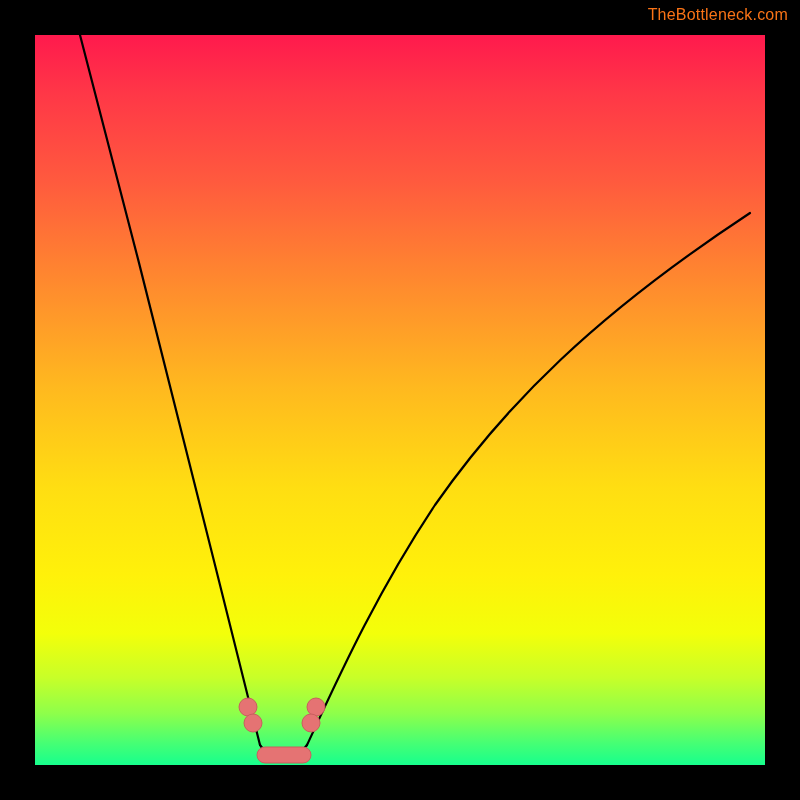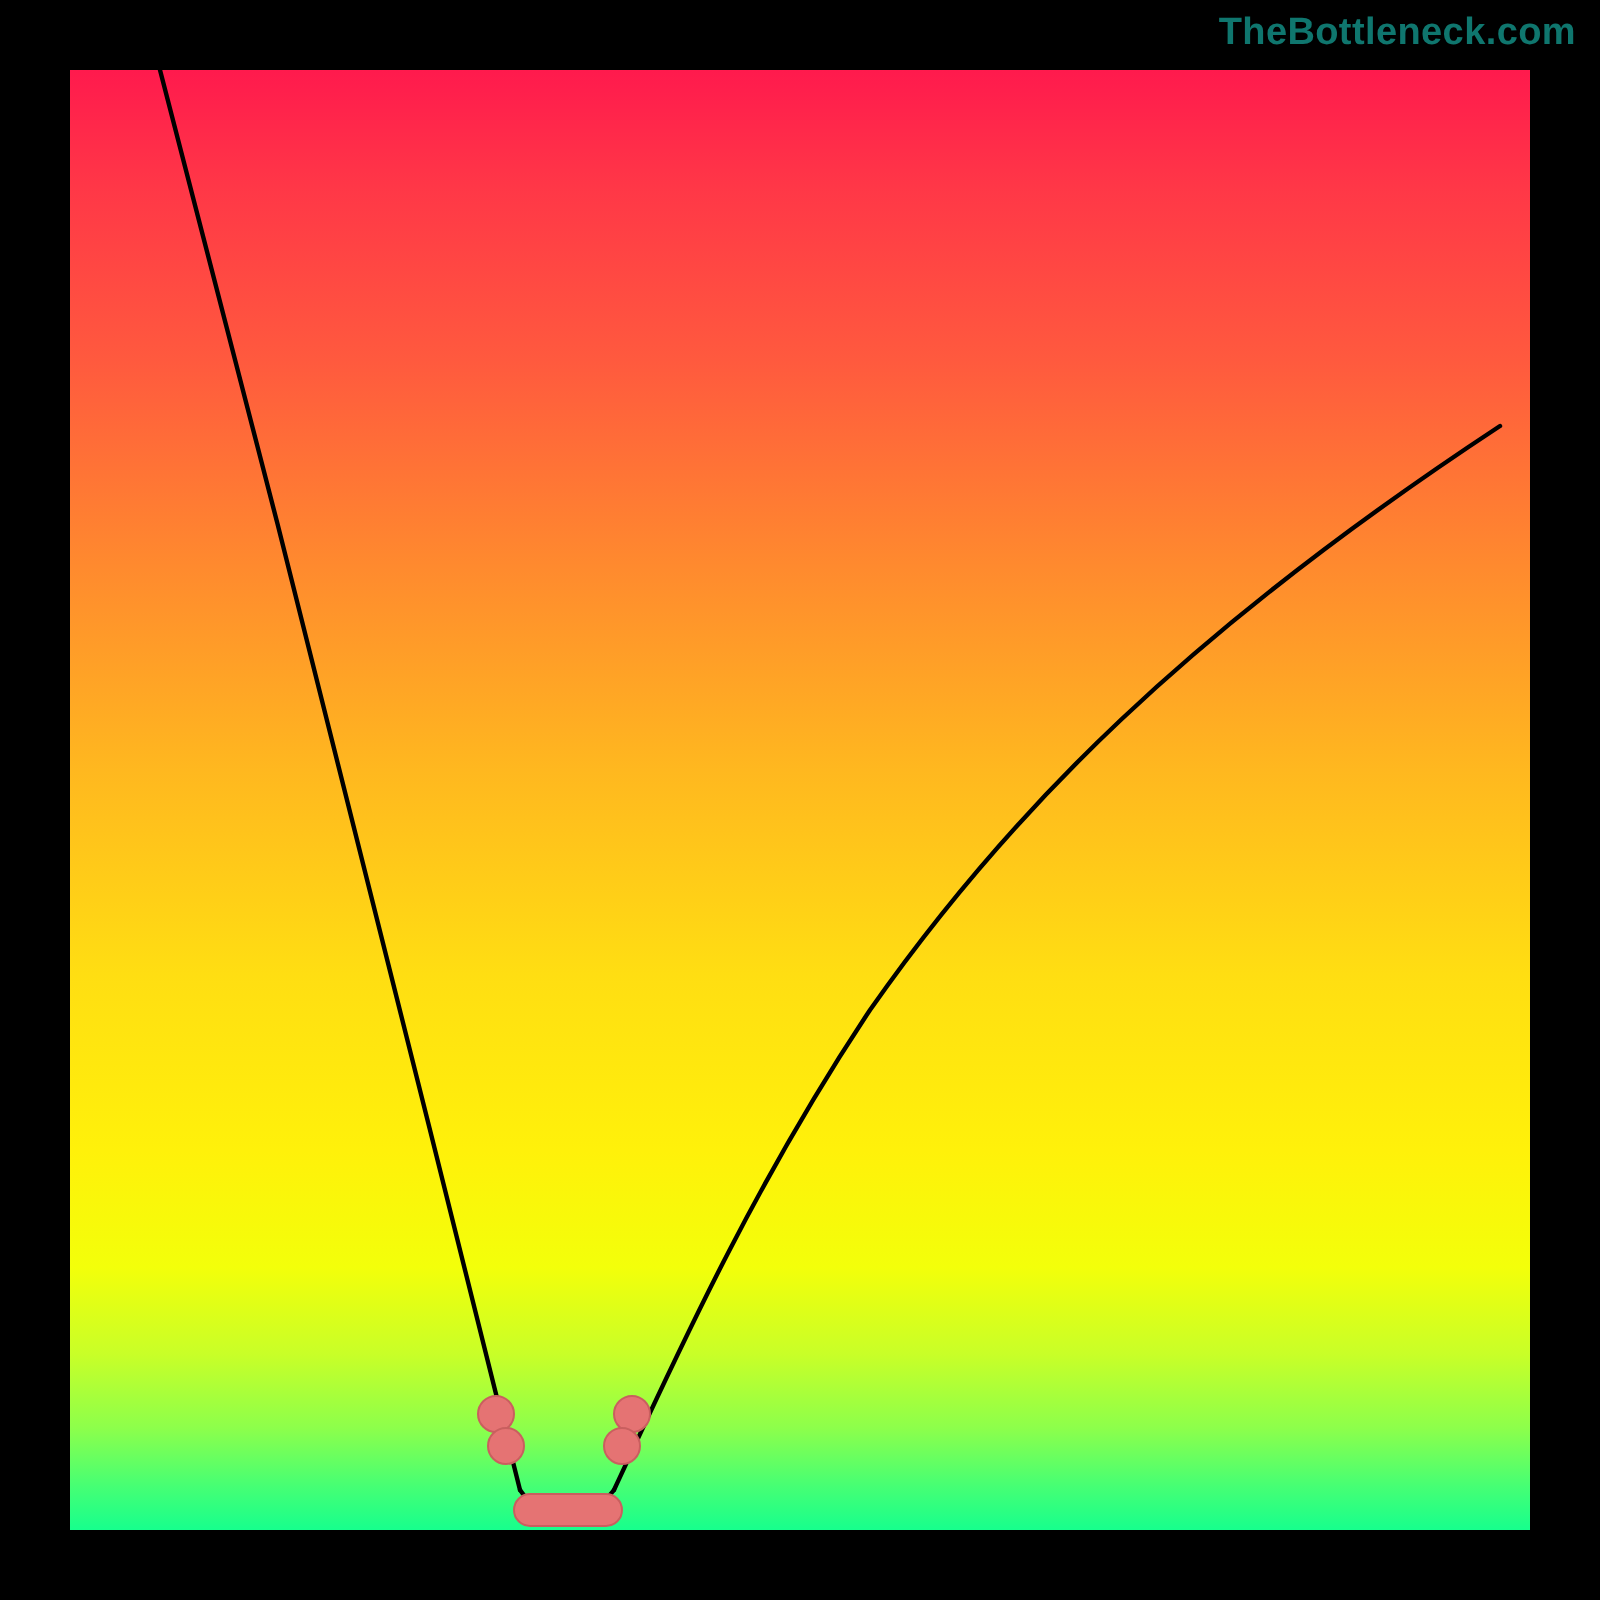--- a/index.html
+++ b/index.html
@@ -38,24 +38,24 @@
       #c8ff28 88%,
       #8dff4b 93%,
       #46ff74 97%,
       #17ff8d 100%
     );
   }
   .watermark {
     position: absolute;
     top: 6px;
     right: 12px;
-    color: #0f766e;
-    font-size: 19px;
+    color: #f97316;
+    font-size: 16px;
     letter-spacing: 0.2px;
-    font-weight: 700;
+    font-weight: 400;
     user-select: none;
   }
   svg.curves {
     position: absolute;
     left: 0;
     top: 0;
     width: 730px;
     height: 730px;
     overflow: visible;
   }

